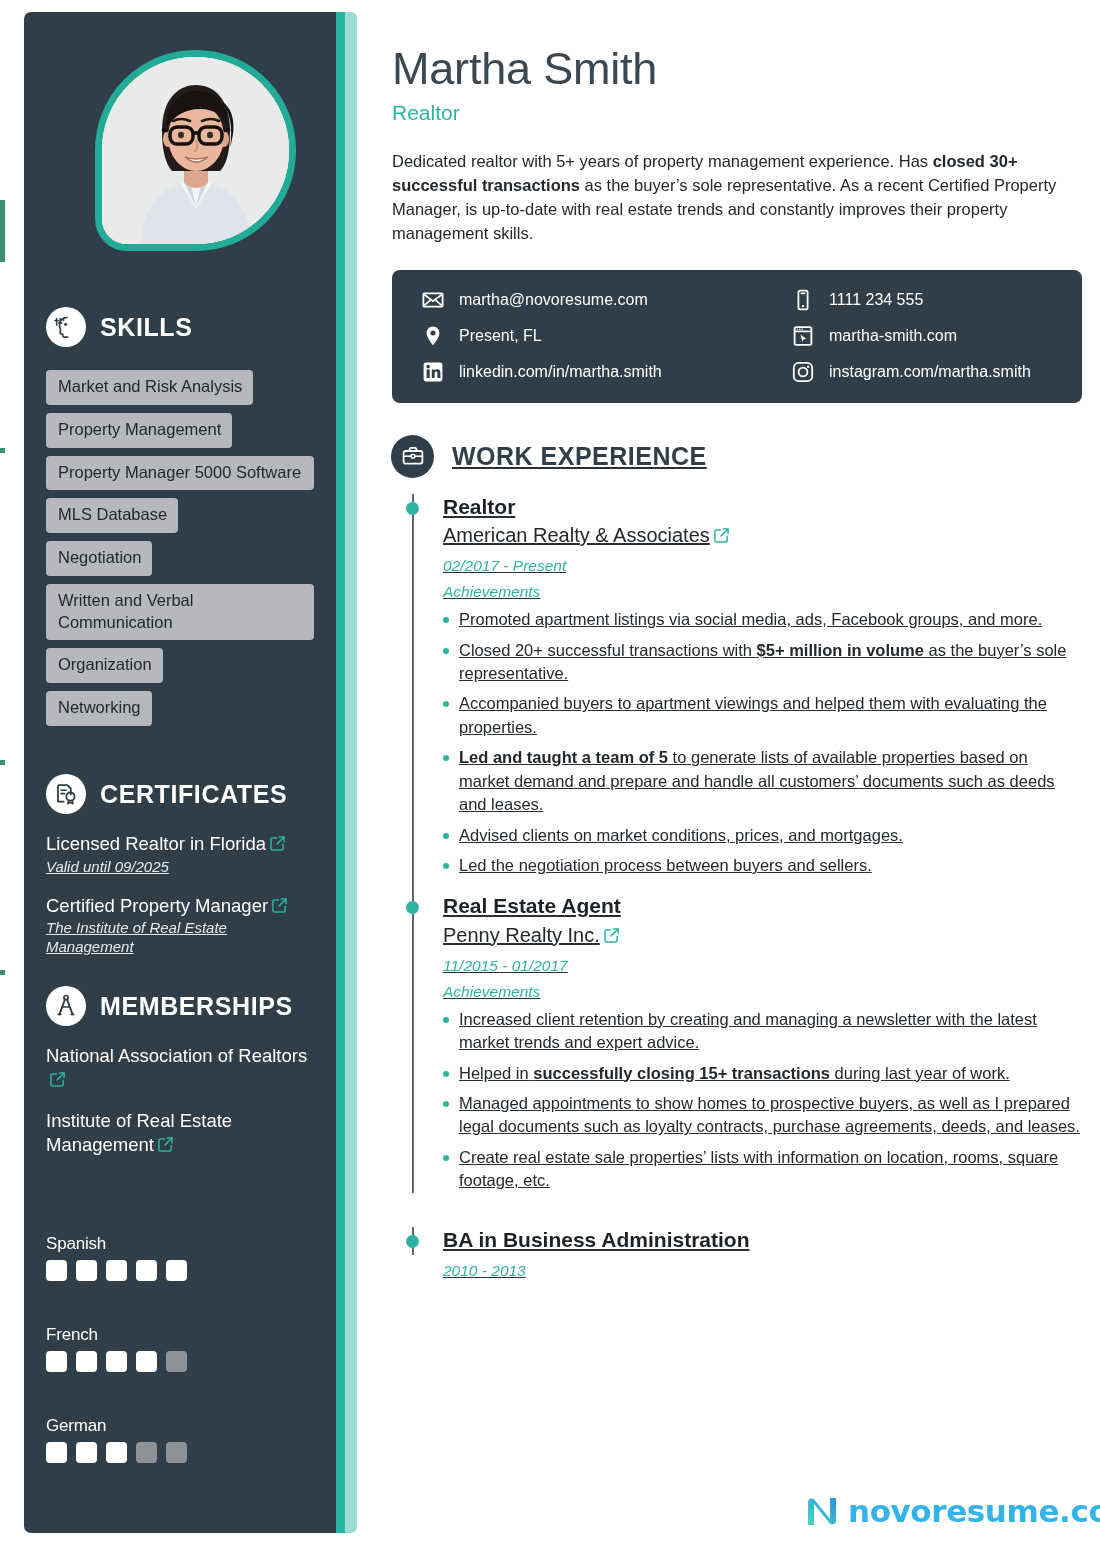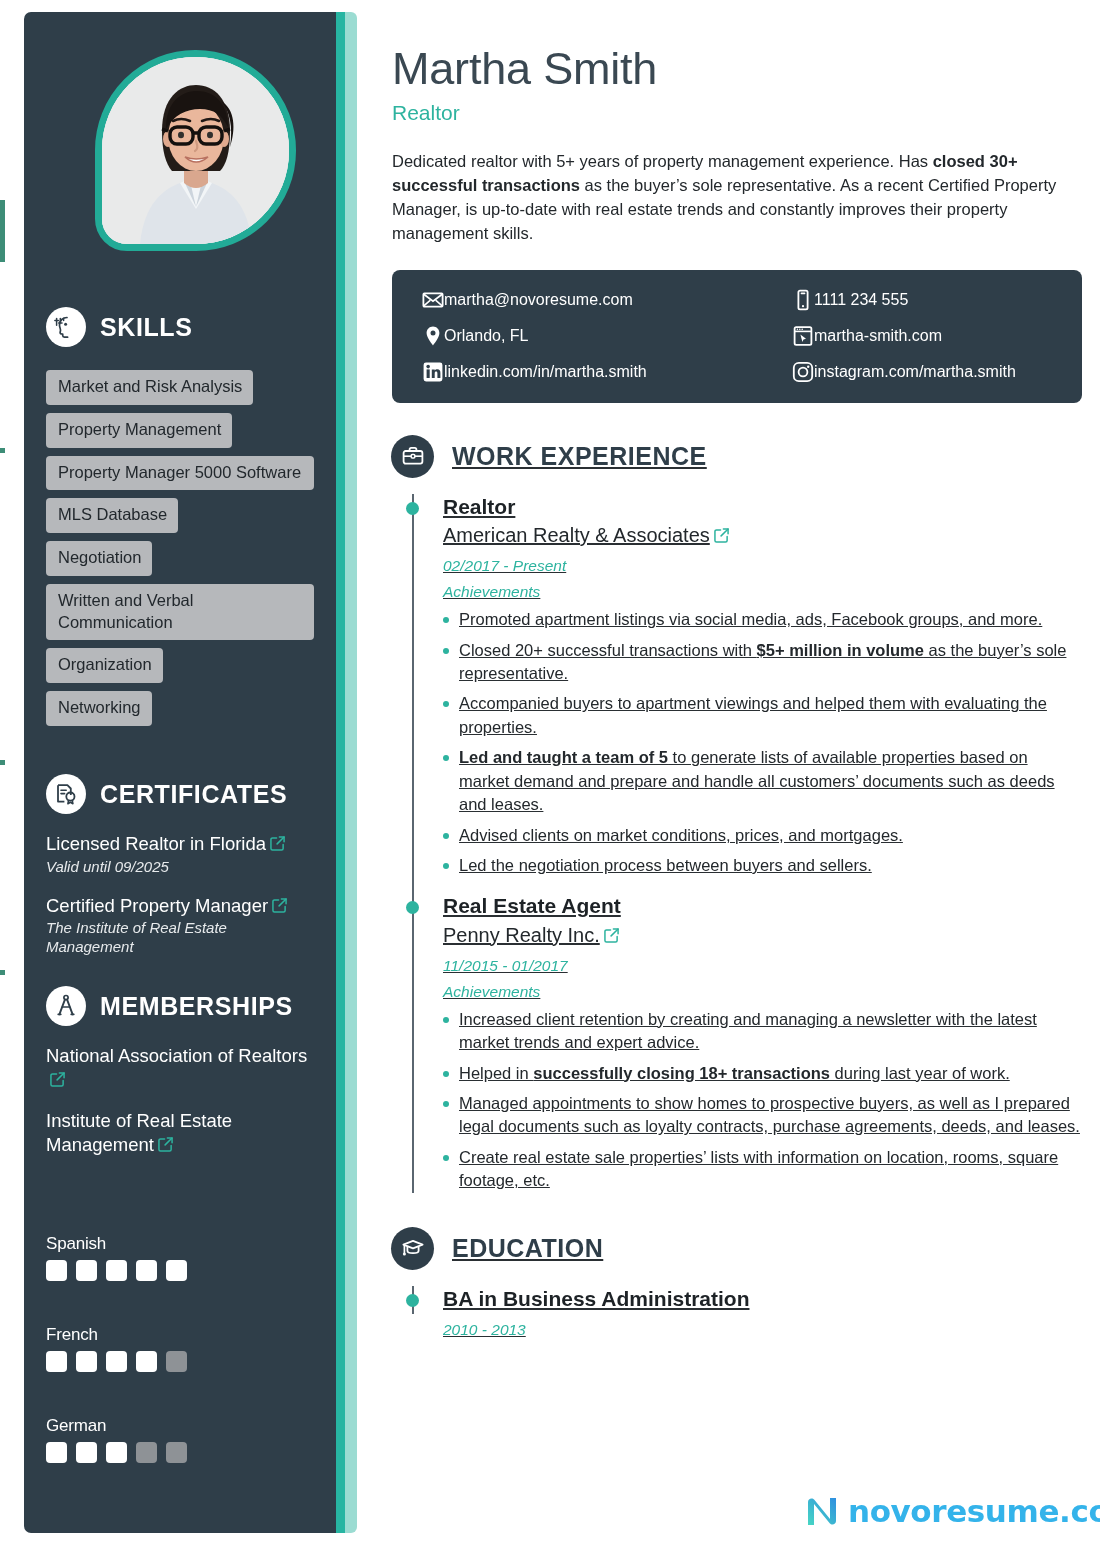--- a/index.html
+++ b/index.html
@@ -125,20 +125,21 @@
     font-size: 18.5px;
     color: #ffffff;
     line-height: 1.28;
   }
   .side-entry .s {
     font-size: 15px;
     font-style: italic;
     color: #e7eaec;
     line-height: 1.27;
     margin-top: 1px;
+    text-decoration: underline;
   }
   .ext {
     display: inline-block;
     vertical-align: -1px;
     margin-left: 4px;
   }
   .ext svg { display: block; }
 
   
   .lang { margin-top: 16px; }
@@ -192,20 +193,21 @@
     border-radius: 8px;
     padding: 19px 30px 20px 30px;
     display: grid;
     grid-template-columns: 370px 1fr;
     row-gap: 14px;
     width: 690px;
   }
   .c-item {
     display: flex;
     align-items: center;
+    gap: 15px;
     color: #ffffff;
     font-size: 16px;
   }
   .c-item .ic {
     width: 22px; height: 22px;
     display: flex; align-items: center; justify-content: center;
     flex: 0 0 22px;
   }
   .c-item .ic svg { display: block; }
 
@@ -542,21 +544,21 @@
           </span>
           <span>1111 234 555</span>
         </div>
         <div class="c-item">
           <span class="ic">
             <svg width="22" height="22" viewBox="0 0 22 22">
               <path d="M11 1.6c-3.6 0-6.4 2.9-6.4 6.5 0 4.8 6.4 12.3 6.4 12.3s6.4-7.5 6.4-12.3c0-3.6-2.8-6.5-6.4-6.5z" fill="#fff"></path>
               <circle cx="11" cy="8.1" r="2.5" fill="#2f3e49"></circle>
             </svg>
           </span>
-          <span>Orlando, FL</span>
+          <span>Present, FL</span>
         </div>
         <div class="c-item">
           <span class="ic">
             <svg width="22" height="22" viewBox="0 0 22 22">
               <rect x="2.6" y="2.2" width="16.8" height="17.6" rx="1.6" fill="none" stroke="#fff" stroke-width="1.8"></rect>
               <line x1="2.6" y1="6.4" x2="19.4" y2="6.4" stroke="#fff" stroke-width="1.6"></line>
               <circle cx="5.4" cy="4.3" r=".8" fill="#fff"></circle>
               <circle cx="7.8" cy="4.3" r=".8" fill="#fff"></circle>
               <circle cx="10.2" cy="4.3" r=".8" fill="#fff"></circle>
               <path d="M8.4 9.6l5.6 4.2-2.5.7-1.1 2.6z" fill="#fff"></path>
@@ -624,41 +626,30 @@
               <div class="jt">Real Estate Agent</div>
               <div class="co">Penny Realty Inc.<span class="ext"><svg width="15" height="15" viewBox="0 0 16 16">
                     <path d="M7 2H2.6A1.6 1.6 0 0 0 1 3.6v9.8A1.6 1.6 0 0 0 2.6 15h9.8a1.6 1.6 0 0 0 1.6-1.6V9" fill="none" stroke="#2db39f" stroke-width="1.6" stroke-linecap="round"></path>
                     <path d="M10 1h5v5" fill="none" stroke="#2db39f" stroke-width="1.6" stroke-linecap="round" stroke-linejoin="round"></path>
                     <path d="M15 1L7.6 8.4" fill="none" stroke="#2db39f" stroke-width="1.6" stroke-linecap="round"></path>
                   </svg></span></div>
               <div class="dates">11/2015 - 01/2017</div>
               <div class="ach">Achievements</div>
               <ul class="bullets">
                 <li>Increased client retention by creating and managing a newsletter with the latest market trends and expert advice.</li>
-                <li>Helped in <b>successfully closing 18+ transactions</b> during last year of work.</li>
+                <li>Helped in <b>successfully closing 15+ transactions</b> during last year of work.</li>
                 <li>Managed appointments to show homes to prospective buyers, as well as I prepared legal documents such as loyalty contracts, purchase agreements, deeds, and leases.</li>
                 <li>Create real estate sale properties’ lists with information on location, rooms, square footage, etc.</li>
               </ul>
             </div>
           </div>
       </div>
     </section>
 
     <section class="sec" style="margin-top:34px;">
-      <div class="sec-head">
-        <span class="circ">
-          <svg width="24" height="24" viewBox="0 0 24 24">
-            <path d="M2.4 8.6L12 4.8l9.6 3.8L12 12.4z" fill="none" stroke="#ffffff" stroke-width="1.8" stroke-linejoin="round"></path>
-            <path d="M6.4 10.4v4.4c0 1.3 2.5 2.4 5.6 2.4s5.6-1.1 5.6-2.4v-4.4" fill="none" stroke="#ffffff" stroke-width="1.8" stroke-linejoin="round"></path>
-            <line x1="3.4" y1="9" x2="3.4" y2="16.8" stroke="#ffffff" stroke-width="1.7" stroke-linecap="round"></line>
-            <circle cx="3.4" cy="18" r="1.5" fill="#ffffff"></circle>
-          </svg>
-        </span>
-        <h2>EDUCATION</h2>
-      </div>
       <div class="timeline">
         <div class="tl-line" style="top:0; height:28px;"></div>
         <div id="edu-entries">
             <div class="entry">
               <div class="jt">BA in Business Administration</div>
               <div class="dates">2010 - 2013</div>
             </div>
           </div>
       </div>
     </section>

